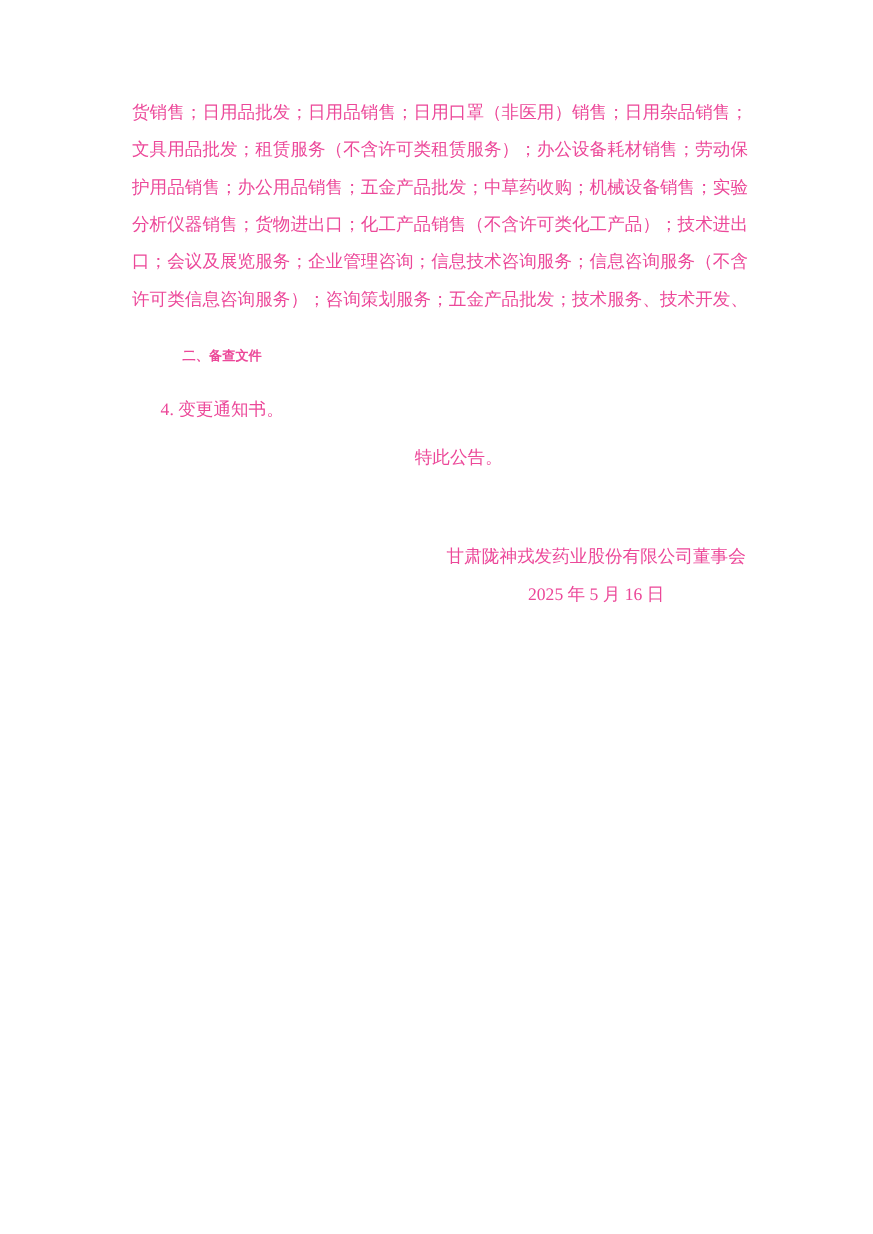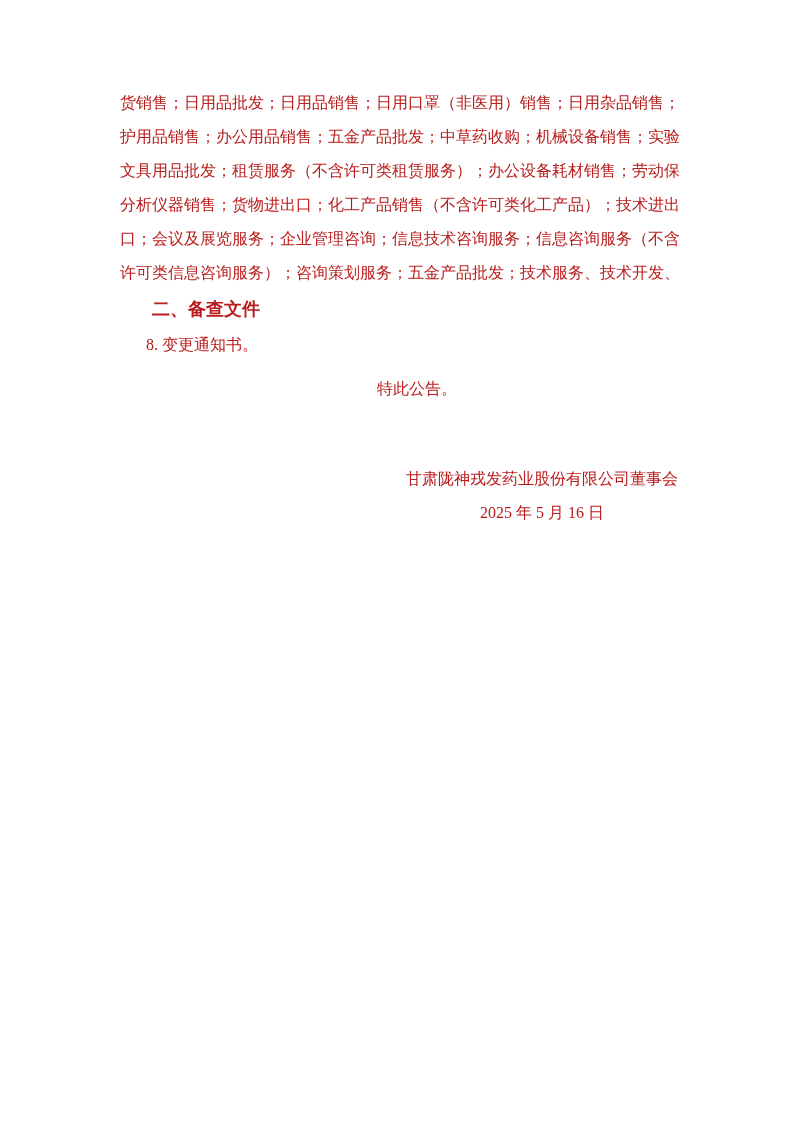--- a/index.html
+++ b/index.html
@@ -11,37 +11,37 @@
     position: relative;
     width: 790px;
     height: 1122px;
     margin: 0 auto;
     background: #ffffff;
     box-sizing: border-box;
     padding: 86px 114px 0 118px;
     font-family: "Liberation Serif", "DejaVu Serif", serif;
     font-size: 16px;
     line-height: 34px;
-    color: #b91c1c;
+    color: #ec4899;
     overflow: hidden;
   }
   .para-line {
     text-align: justify;
     text-align-last: justify;
     white-space: nowrap;
   }
   .para-line.last {
     text-align-last: left;
     white-space: normal;
   }
   .section-heading {
     font-weight: bold;
     text-indent: 30px;
-    margin: 2px;
-    font-size: 18px;
+    margin: 16px;
+    font-size: 12px;
     line-height: 34px;
   }
   .list-line {
     text-indent: 26px;
   }
   .closing-line {
     margin-top: 10px;
     text-indent: 36px;
     text-align: center;
   }
@@ -59,31 +59,31 @@
     text-align: center;
   }
 </style>
 </head>
 <body>
 
 <div class="page">
 
   <div>
     <div class="para-line">货销售；日用品批发；日用品销售；日用口罩（非医用）销售；日用杂品销售；</div>
+    <div class="para-line">文具用品批发；租赁服务（不含许可类租赁服务）；办公设备耗材销售；劳动保</div>
     <div class="para-line">护用品销售；办公用品销售；五金产品批发；中草药收购；机械设备销售；实验</div>
-    <div class="para-line">文具用品批发；租赁服务（不含许可类租赁服务）；办公设备耗材销售；劳动保</div>
     <div class="para-line">分析仪器销售；货物进出口；化工产品销售（不含许可类化工产品）；技术进出</div>
     <div class="para-line">口；会议及展览服务；企业管理咨询；信息技术咨询服务；信息咨询服务（不含</div>
     <div class="para-line">许可类信息咨询服务）；咨询策划服务；五金产品批发；技术服务、技术开发、</div>
   </div>
 
   <h2 class="section-heading">二、备查文件</h2>
 
   <div>
-    <div class="list-line">8. 变更通知书。</div>
+    <div class="list-line">4. 变更通知书。</div>
   </div>
 
   <div class="closing-line">特此公告。</div>
 
   <div class="signature-block">
     <div class="signature-company">甘肃陇神戎发药业股份有限公司董事会</div>
     <div class="signature-date">2025 年 5 月 16 日</div>
   </div>
 
 </div>

